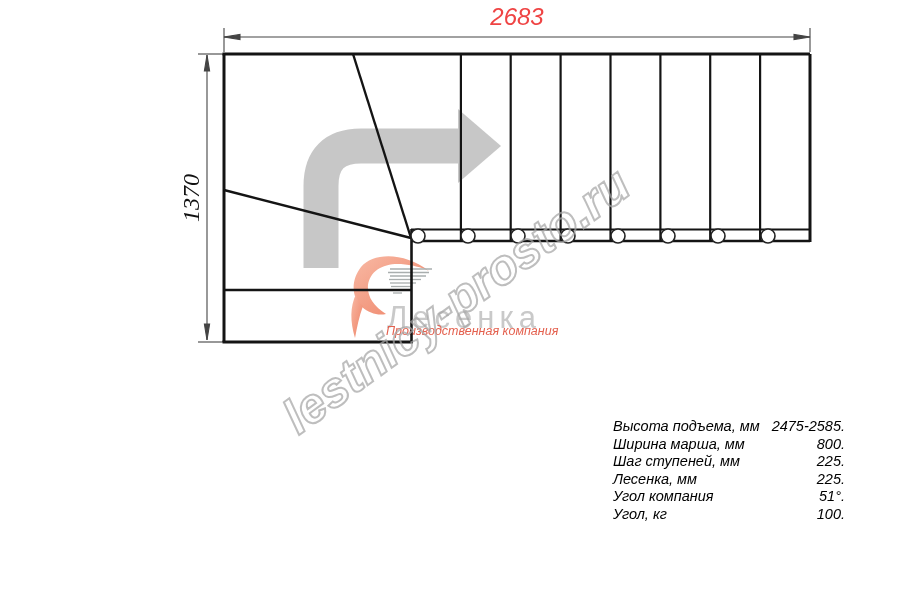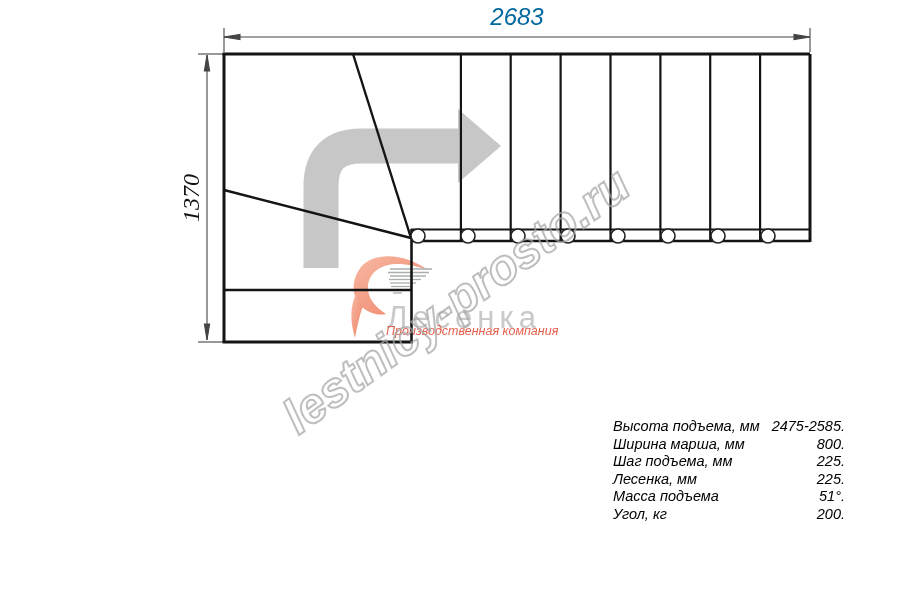--- a/index.html
+++ b/index.html
@@ -1,21 +1,21 @@
 <!DOCTYPE html>
 <html><head>
 <meta charset="utf-8">
 <style>
   html,body{margin:0;padding:0;background:#ffffff;}
   .canvas{position:relative;width:900px;height:600px;background:#ffffff;overflow:hidden;
           font-family:"Liberation Sans",sans-serif;}
   .layer{position:absolute;left:0;top:0;}
   
   .dim-top{position:absolute;left:437px;top:3px;width:160px;text-align:center;
-           font-style:italic;font-size:24px;color:#0369a1;}
+           font-style:italic;font-size:24px;color:#ef4444;}
   .dim-left{position:absolute;left:129px;top:185px;width:124px;height:26px;text-align:center;
             transform:rotate(-90deg);font-family:"Liberation Serif",serif;
             font-style:italic;font-size:24px;color:#111;}
   
   .logo-name{position:absolute;left:387px;top:291px;font-size:31px;letter-spacing:5px;
              color:#c9c9c9;white-space:nowrap;margin-top:9px;}
   .logo-tagline{position:absolute;left:386px;top:324px;font-size:12.5px;font-style:italic;
                 color:#e4604e;white-space:nowrap;}
   
   .watermark{position:absolute;left:196px;top:264px;width:520px;height:72px;line-height:72px;
@@ -128,32 +128,32 @@
   <div class="specs z2">
     <div class="row">
       <span>Высота подъема, мм</span>
       <span class="val">2475-2585.</span>
     </div>
     <div class="row">
       <span>Ширина марша, мм</span>
       <span class="val">800.</span>
     </div>
     <div class="row">
-      <span>Шаг подъема, мм</span>
+      <span>Шаг ступеней, мм</span>
       <span class="val">225.</span>
     </div>
     <div class="row">
       <span>Лесенка, мм</span>
       <span class="val">225.</span>
     </div>
     <div class="row">
-      <span>Масса подъема</span>
+      <span>Угол компания</span>
       <span class="val">51°.</span>
     </div>
     <div class="row">
       <span>Угол, кг</span>
-      <span class="val">200.</span>
+      <span class="val">100.</span>
     </div>
   </div>
 
   <div class="watermark z3">lestnicy-prosto.ru</div>
 
 </div>
 
 </body></html>

